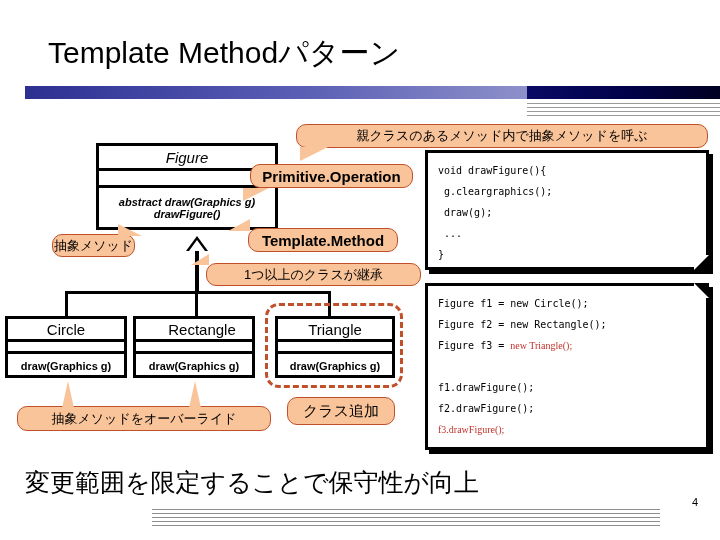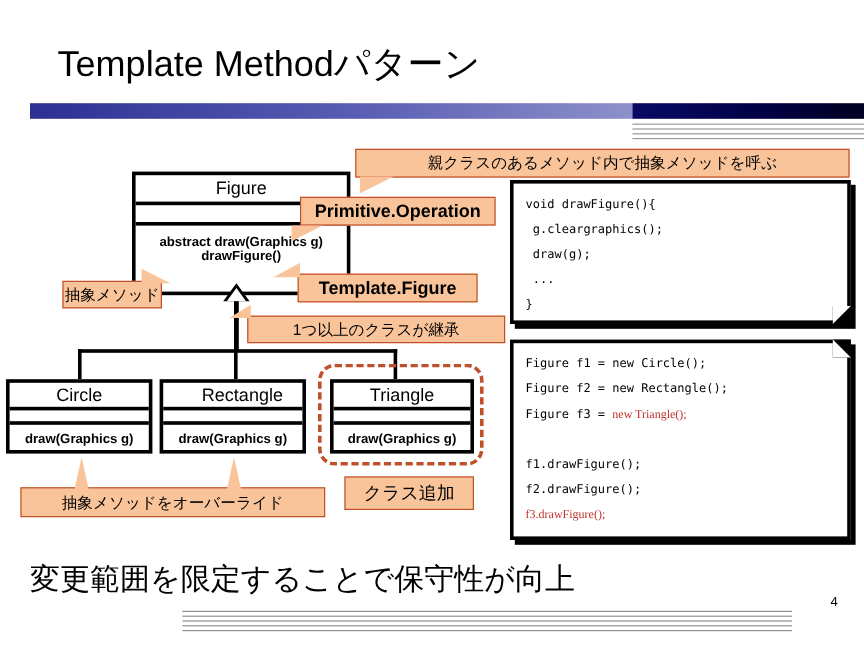--- a/index.html
+++ b/index.html
@@ -42,21 +42,21 @@
   }
   .tri-gen-in{
     position:absolute;width:0;height:0;
     border-left:8px solid transparent;border-right:8px solid transparent;
     border-bottom:11px solid #fff;
   }
 
   
   .callout{
     position:absolute;background:#F9C49A;border:1px solid #C0502A;
-    border-radius:0;color:#000;display:flex;align-items:center;
+    border-radius:10px;color:#000;display:flex;align-items:center;
     justify-content:center;box-sizing:border-box;white-space:nowrap;
   }
   .callout.jp{font-size:13px;}
   .callout.en{font-size:15px;font-weight:bold;}
   .tail{position:absolute;width:0;height:0;}
 
   
   .codepanel{
     position:absolute;background:#fff;border:3px solid #000;box-sizing:border-box;
     font-family:"DejaVu Sans Mono","Liberation Mono",monospace;
@@ -95,21 +95,21 @@
 
   <div class="slide-title">Template Methodパターン</div>
 
   <div class="bar-grad"></div>
   <div class="bar-navy"></div>
   <div class="hair" style="top:103px"></div>
   <div class="hair" style="top:107px"></div>
   <div class="hair" style="top:111px"></div>
   <div class="hair" style="top:115px"></div>
 
-  <div class="umlbox" style="left:110px;top:143px;width:182px;height:103px;">
+  <div class="umlbox" style="left:96px;top:143px;width:182px;height:87px;font-style:italic;">
     <div class="umlrow" style="height:25px;">
       <span class="umlname">Figure</span>
     </div>
     <div class="umlrow" style="height:17px;">
       <span class="umlop"></span>
     </div>
     <div class="umlrow" style="height:39px;flex-direction:column;justify-content:center;">
       <span class="umlop">abstract draw(Graphics g)</span>
       <span class="umlop">drawFigure()</span>
     </div>
@@ -154,21 +154,21 @@
       <span class="umlop">draw(Graphics g)</span>
     </div>
   </div>
 
   <div class="callout jp" style="left:296px;top:124px;width:412px;height:24px;">親クラスのあるメソッド内で抽象メソッドを呼ぶ</div>
   <div class="tail" style="left:300px;top:147px;border-left:0 solid transparent;border-top:14px solid #F9C49A;border-right:28px solid transparent;"></div>
 
   <div class="callout en" style="left:250px;top:164px;width:163px;height:24px;">Primitive.Operation</div>
   <div class="tail" style="left:243px;top:188px;border-left:0 solid transparent;border-top:13px solid #F9C49A;border-right:26px solid transparent;"></div>
 
-  <div class="callout en" style="left:248px;top:228px;width:150px;height:24px;">Template.Figure</div>
+  <div class="callout en" style="left:248px;top:228px;width:150px;height:24px;">Template.Method</div>
   <div class="tail" style="left:228px;top:219px;border-left:22px solid transparent;border-bottom:12px solid #F9C49A;border-right:0 solid transparent;"></div>
 
   <div class="callout jp" style="left:52px;top:234px;width:83px;height:23px;">抽象メソッド</div>
   <div class="tail" style="left:118px;top:224px;border-left:0 solid transparent;border-bottom:12px solid #F9C49A;border-right:24px solid transparent;"></div>
 
   <div class="callout jp" style="left:206px;top:263px;width:215px;height:23px;">1つ以上のクラスが継承</div>
   <div class="tail" style="left:191px;top:254px;border-left:18px solid transparent;border-bottom:11px solid #F9C49A;border-right:0 solid transparent;"></div>
 
   <div class="callout jp" style="left:17px;top:406px;width:254px;height:25px;">抽象メソッドをオーバーライド</div>
   <div class="tail" style="left:62px;top:381px;border-left:6px solid transparent;border-bottom:27px solid #F9C49A;border-right:6px solid transparent;"></div>

